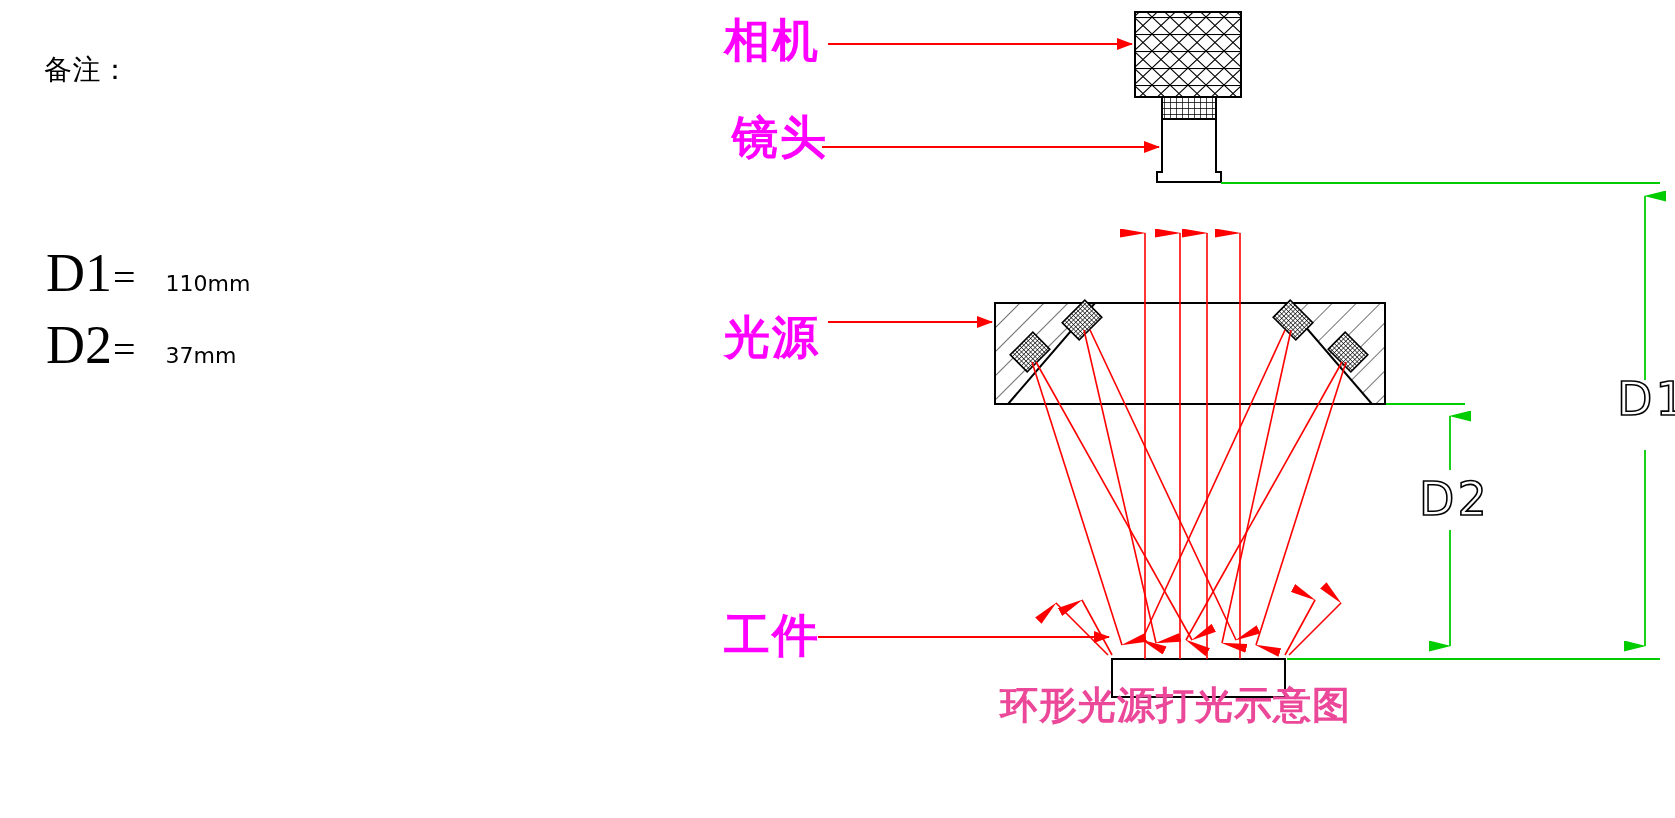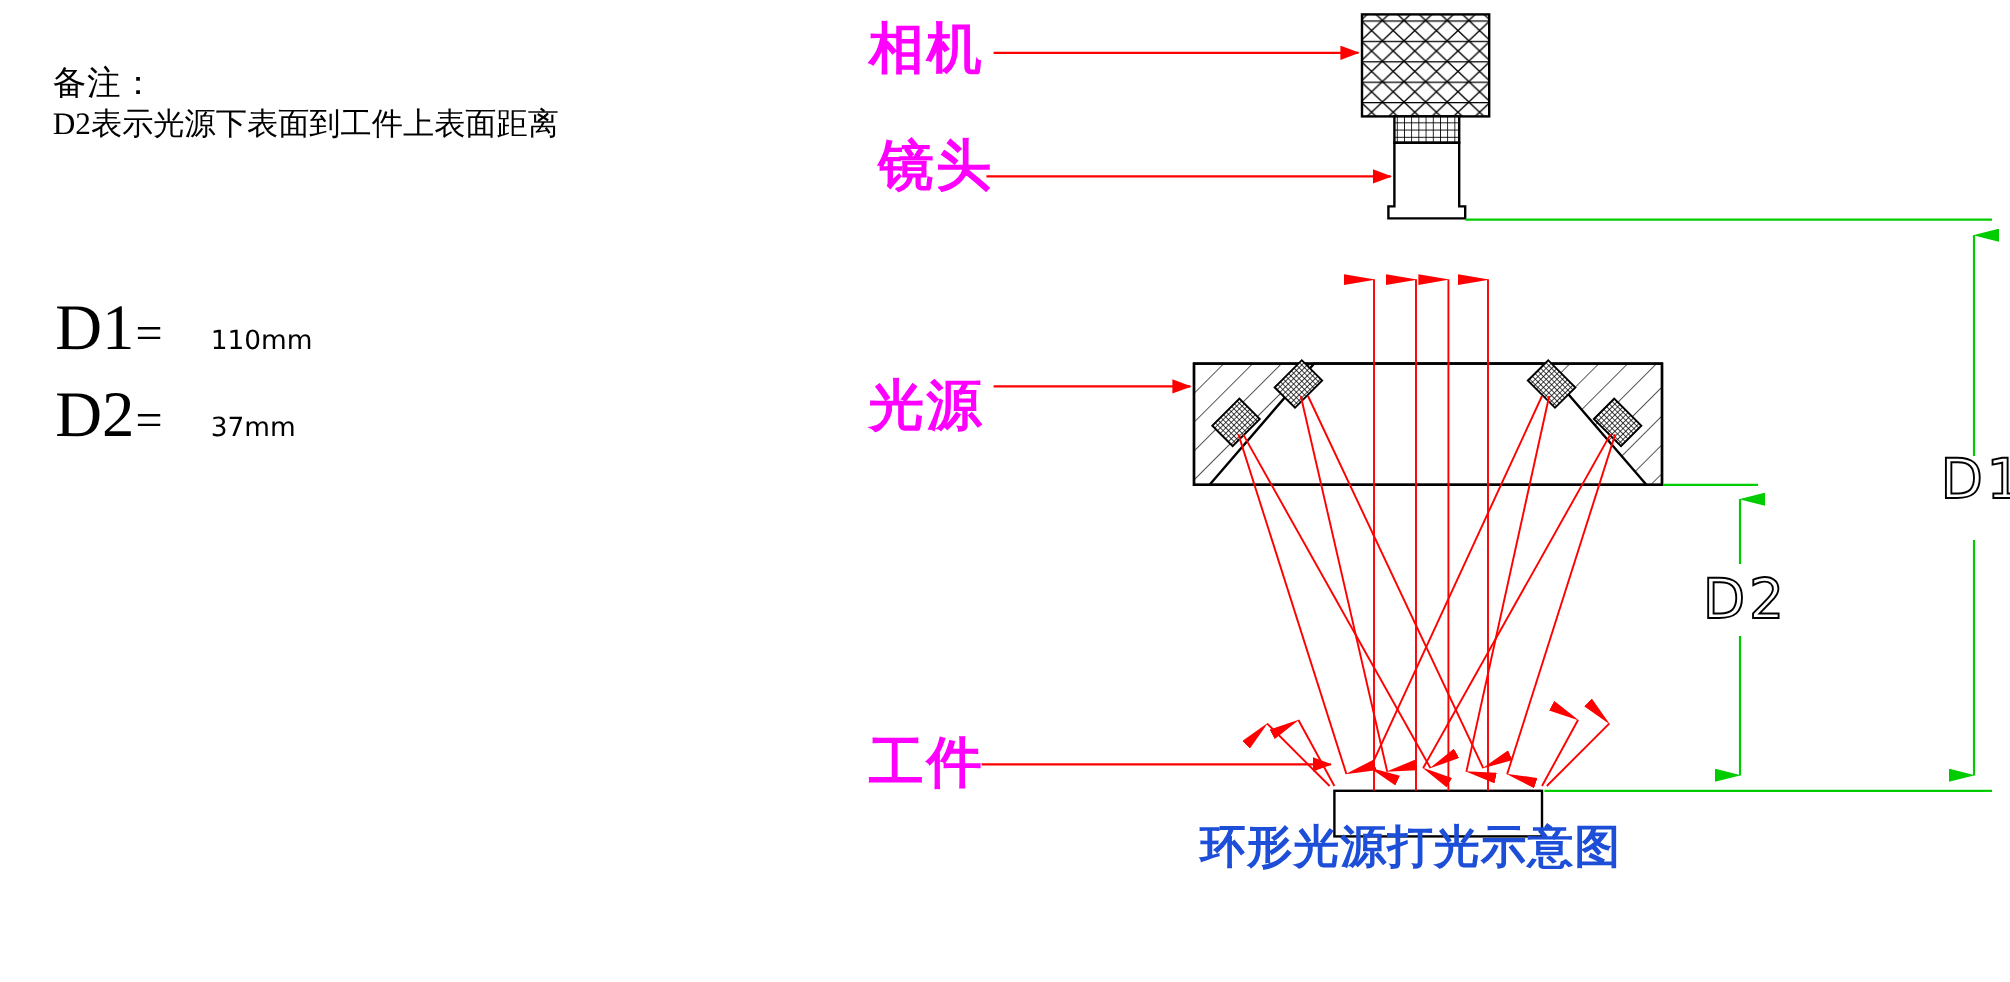--- a/index.html
+++ b/index.html
@@ -67,21 +67,21 @@
   .dval .eq {
     font-family: "Liberation Serif", serif;
     font-size: 40px;
     line-height: 1;
     margin-left: 1px;
   }
   .dval .num {
     font-family: "DejaVu Sans", sans-serif;
     font-size: 22px;
     line-height: 1;
-    margin-left: 40px;
+    margin-left: 30px;
   }
   #dval-1 { left: 46px; top: 246px; }
   #dval-2 { left: 46px; top: 318px; }
 
   
   .mlabel {
     position: absolute;
     color: #ff00ff;
     font-family: "DejaVu Sans", sans-serif;
     font-weight: 700;
@@ -92,21 +92,21 @@
     margin-left: 32px;
   }
   #label-camera   { left: 692px; top: 17px; }
   #label-lens     { left: 700px; top: 114px; text-align: right; }
   #label-source   { left: 692px; top: 314px; }
   #label-work     { left: 692px; top: 612px; }
   #diagram-title {
     position: absolute;
     left: 1000px;
     top: 686px;
-    color: #1d4ed8;
+    color: #ec4899;
     font-family: "DejaVu Sans", sans-serif;
     font-weight: 700;
     font-size: 38px;
     line-height: 1;
     letter-spacing: 1px;
     white-space: nowrap;
   }
 
   
   .dimtext {
@@ -122,21 +122,20 @@
   #dim-label-d2 { left: 1419px; top: 476px; }
   #dim-label-d1 { left: 1617px; top: 376px; }
 </style>
 </head>
 <body>
 
 <div id="stage">
 
   <div class="notes">
     <div class="notes-title">备注：</div>
-    <div class="notes-line">D2表示光源下表面到工件上表面距离</div>
   </div>
 
   <div class="dval" id="dval-1">
     <span class="sym">D1</span>
     <span class="eq">=</span>
     <span class="num">110mm</span>
   </div>
 
   <div class="dval" id="dval-2">
     <span class="sym">D2</span>

